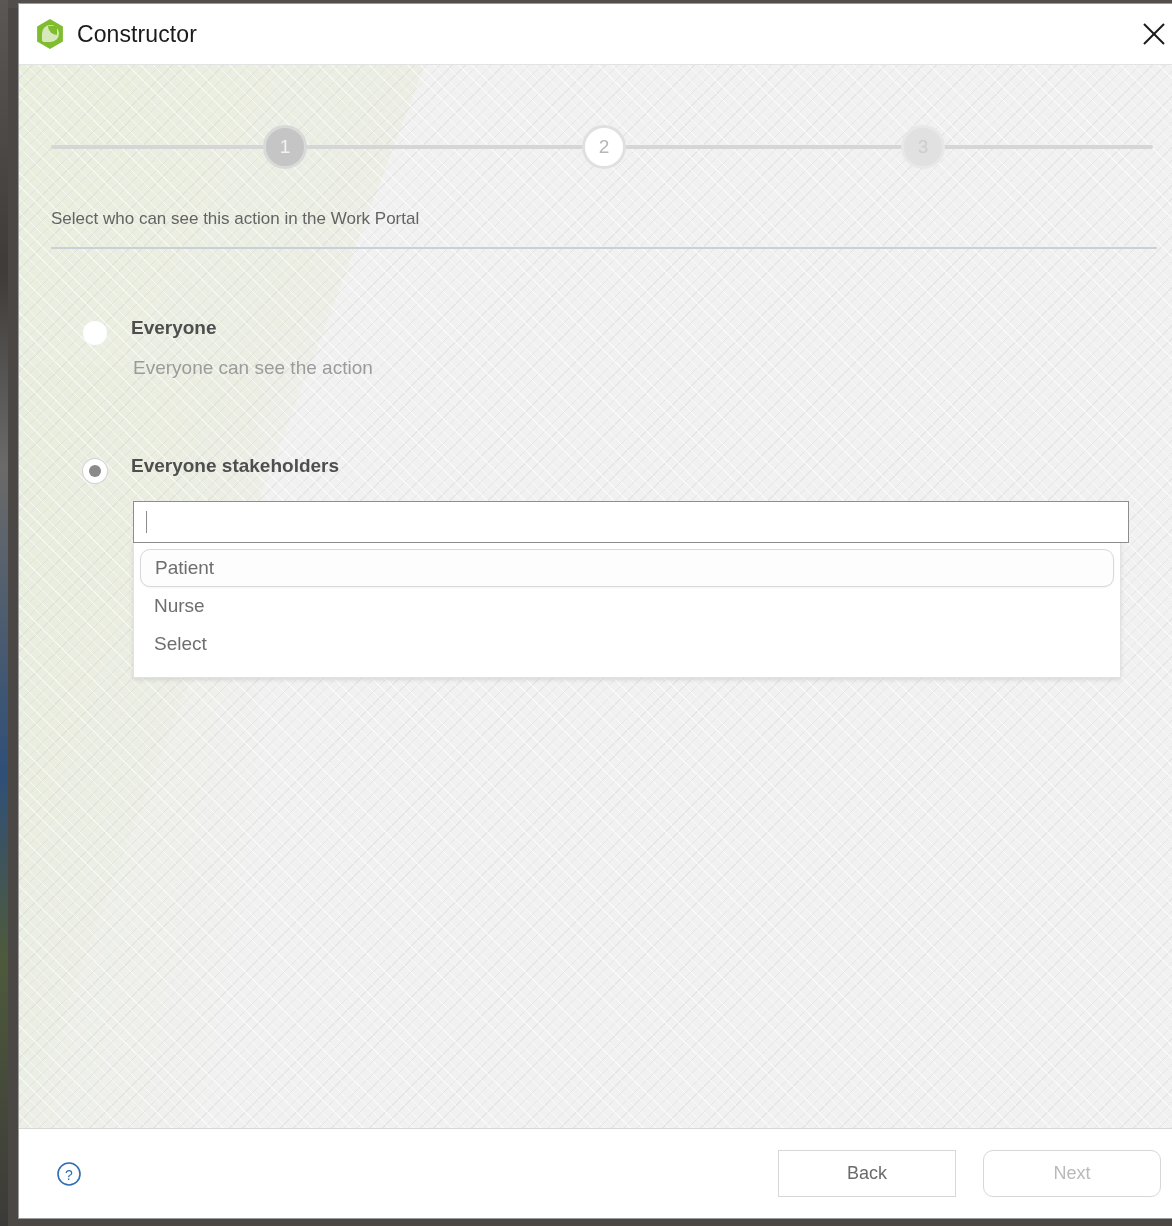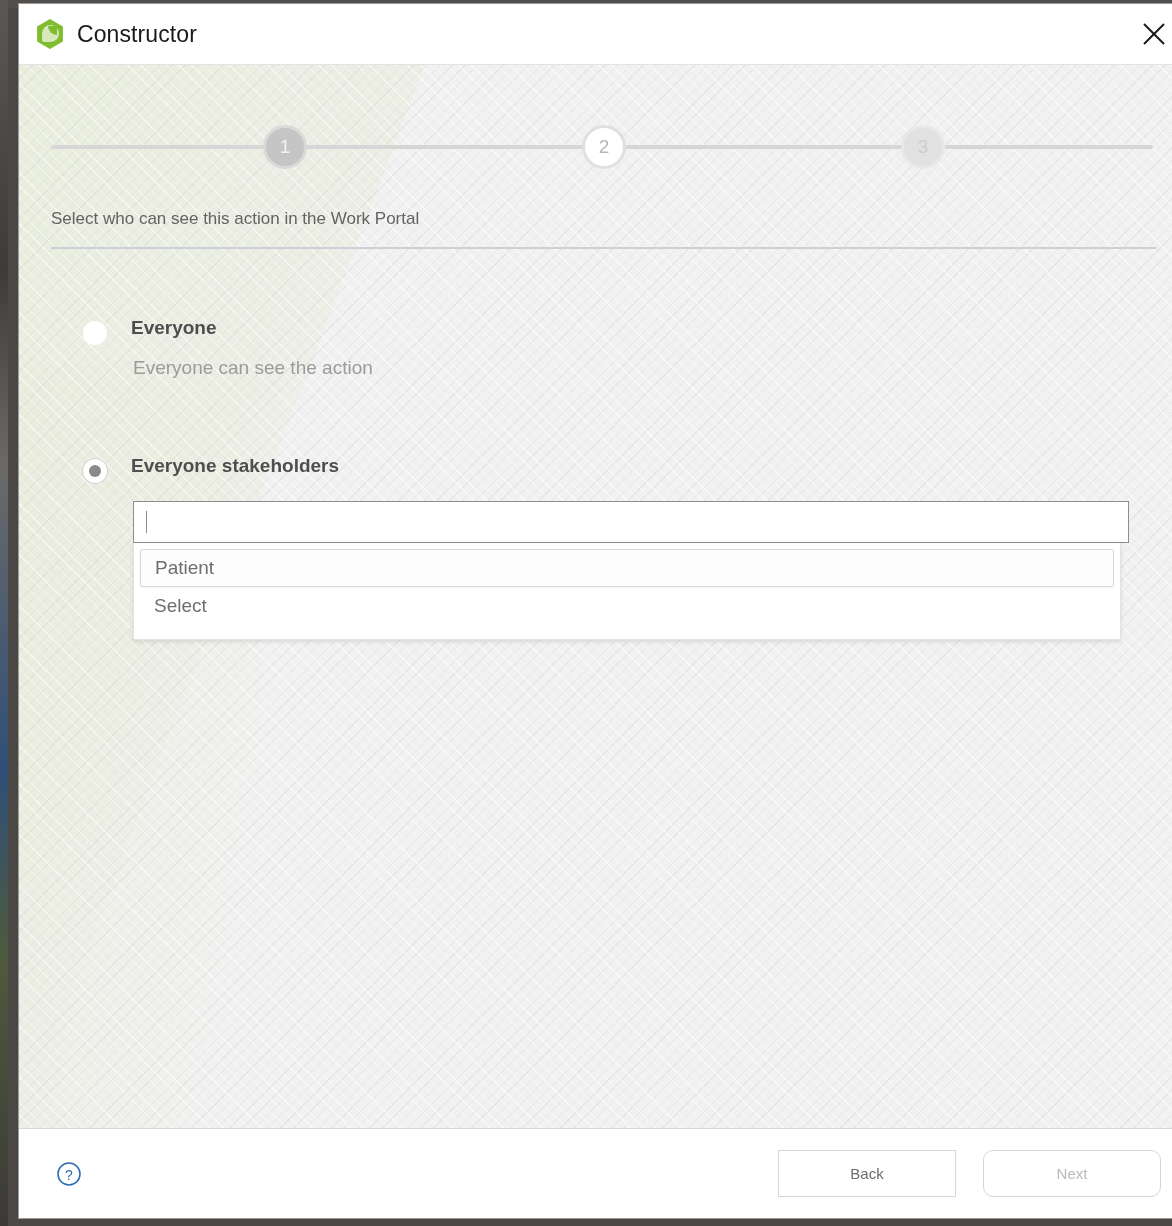--- a/index.html
+++ b/index.html
@@ -259,21 +259,21 @@
     align-items: center;
     padding-left: 14px;
     font-size: 19px;
     color: #6e6e6e;
     box-sizing: border-box;
     cursor: pointer;
     margin: 0 6px;
   }
   .combo-item.active {
     border: 1px solid #d8d8d8;
-    border-radius: 2px;
+    border-radius: 10px;
     background: #fdfdfd;
     box-shadow: 0 1px 2px rgba(0,0,0,.05);
   }
 
   
   .footer {
     flex: 0 0 89px;
     background: #ffffff;
     border-top: 1px solid #d8d8d8;
     display: flex;
@@ -281,21 +281,21 @@
     padding: 0 24px 0 36px;
     position: relative;
   }
   .help-icon { cursor: pointer; display: flex; }
   .footer-spacer { flex: 1 1 auto; }
   .btn {
     width: 178px;
     height: 47px;
     background: #ffffff;
     border: 1px solid #d7d7d7;
-    font-size: 15px;
+    font-size: 18px;
     display: flex;
     align-items: center;
     justify-content: center;
     cursor: pointer;
     box-sizing: border-box;
   }
   .btn.back { color: #6b6b6b; margin-right: 27px; }
   .btn.next { color: #b9b9b9; border-radius: 10px; }
 </style>
 </head>
@@ -361,20 +361,23 @@
           <div class="combo-wrap">
             <div class="combo-input">
               <span></span>
               <span class="caret"></span>
             </div>
             <div class="combo-list">
               <div class="combo-item active">
                 <span>Patient</span>
               </div>
               <div class="combo-item">
+                <span>Nurse</span>
+              </div>
+              <div class="combo-item">
                 <span>Select</span>
               </div>
             </div>
           </div>
         </div>
 
       </div>
     </div>
   </div>
 

